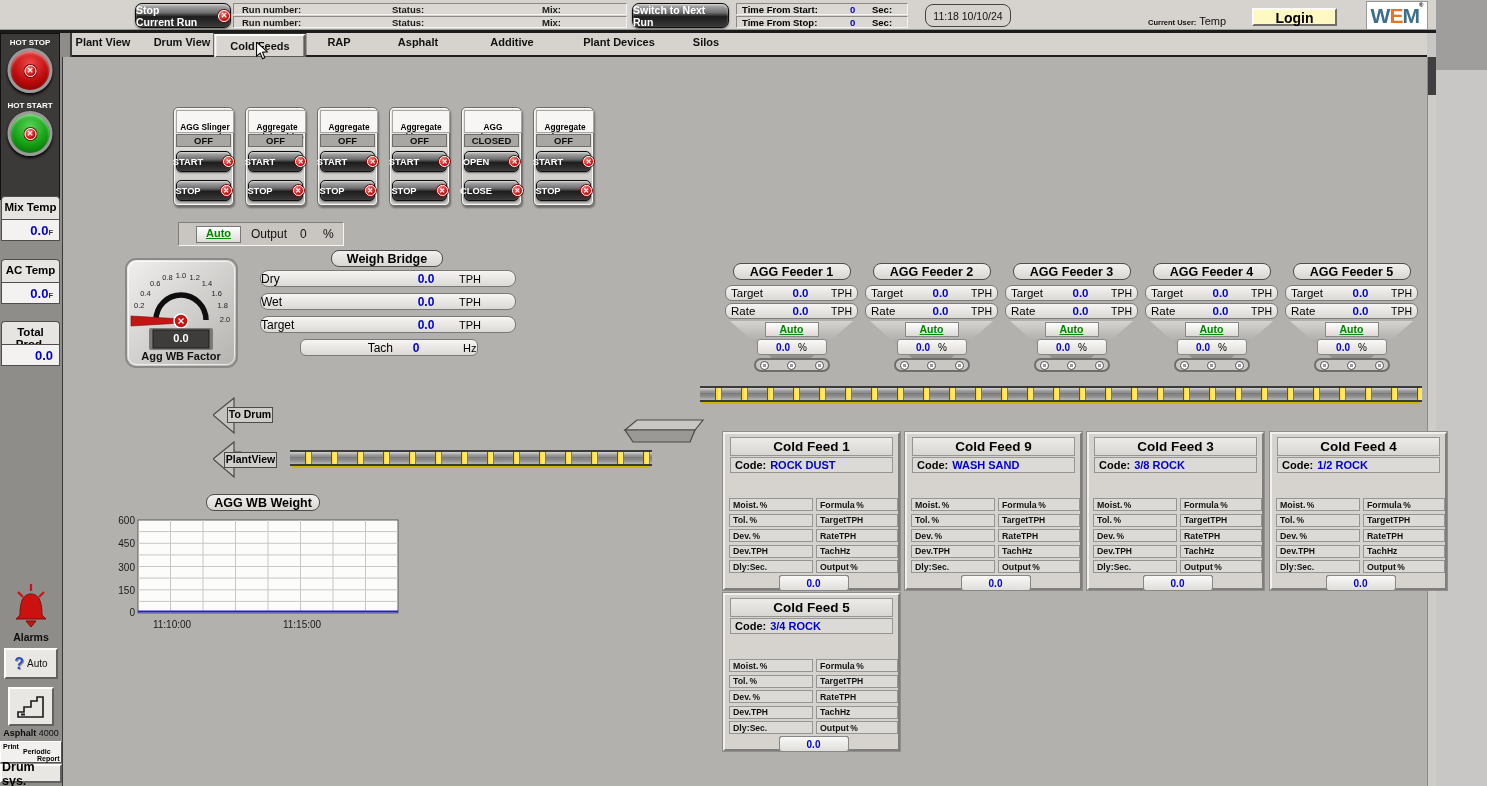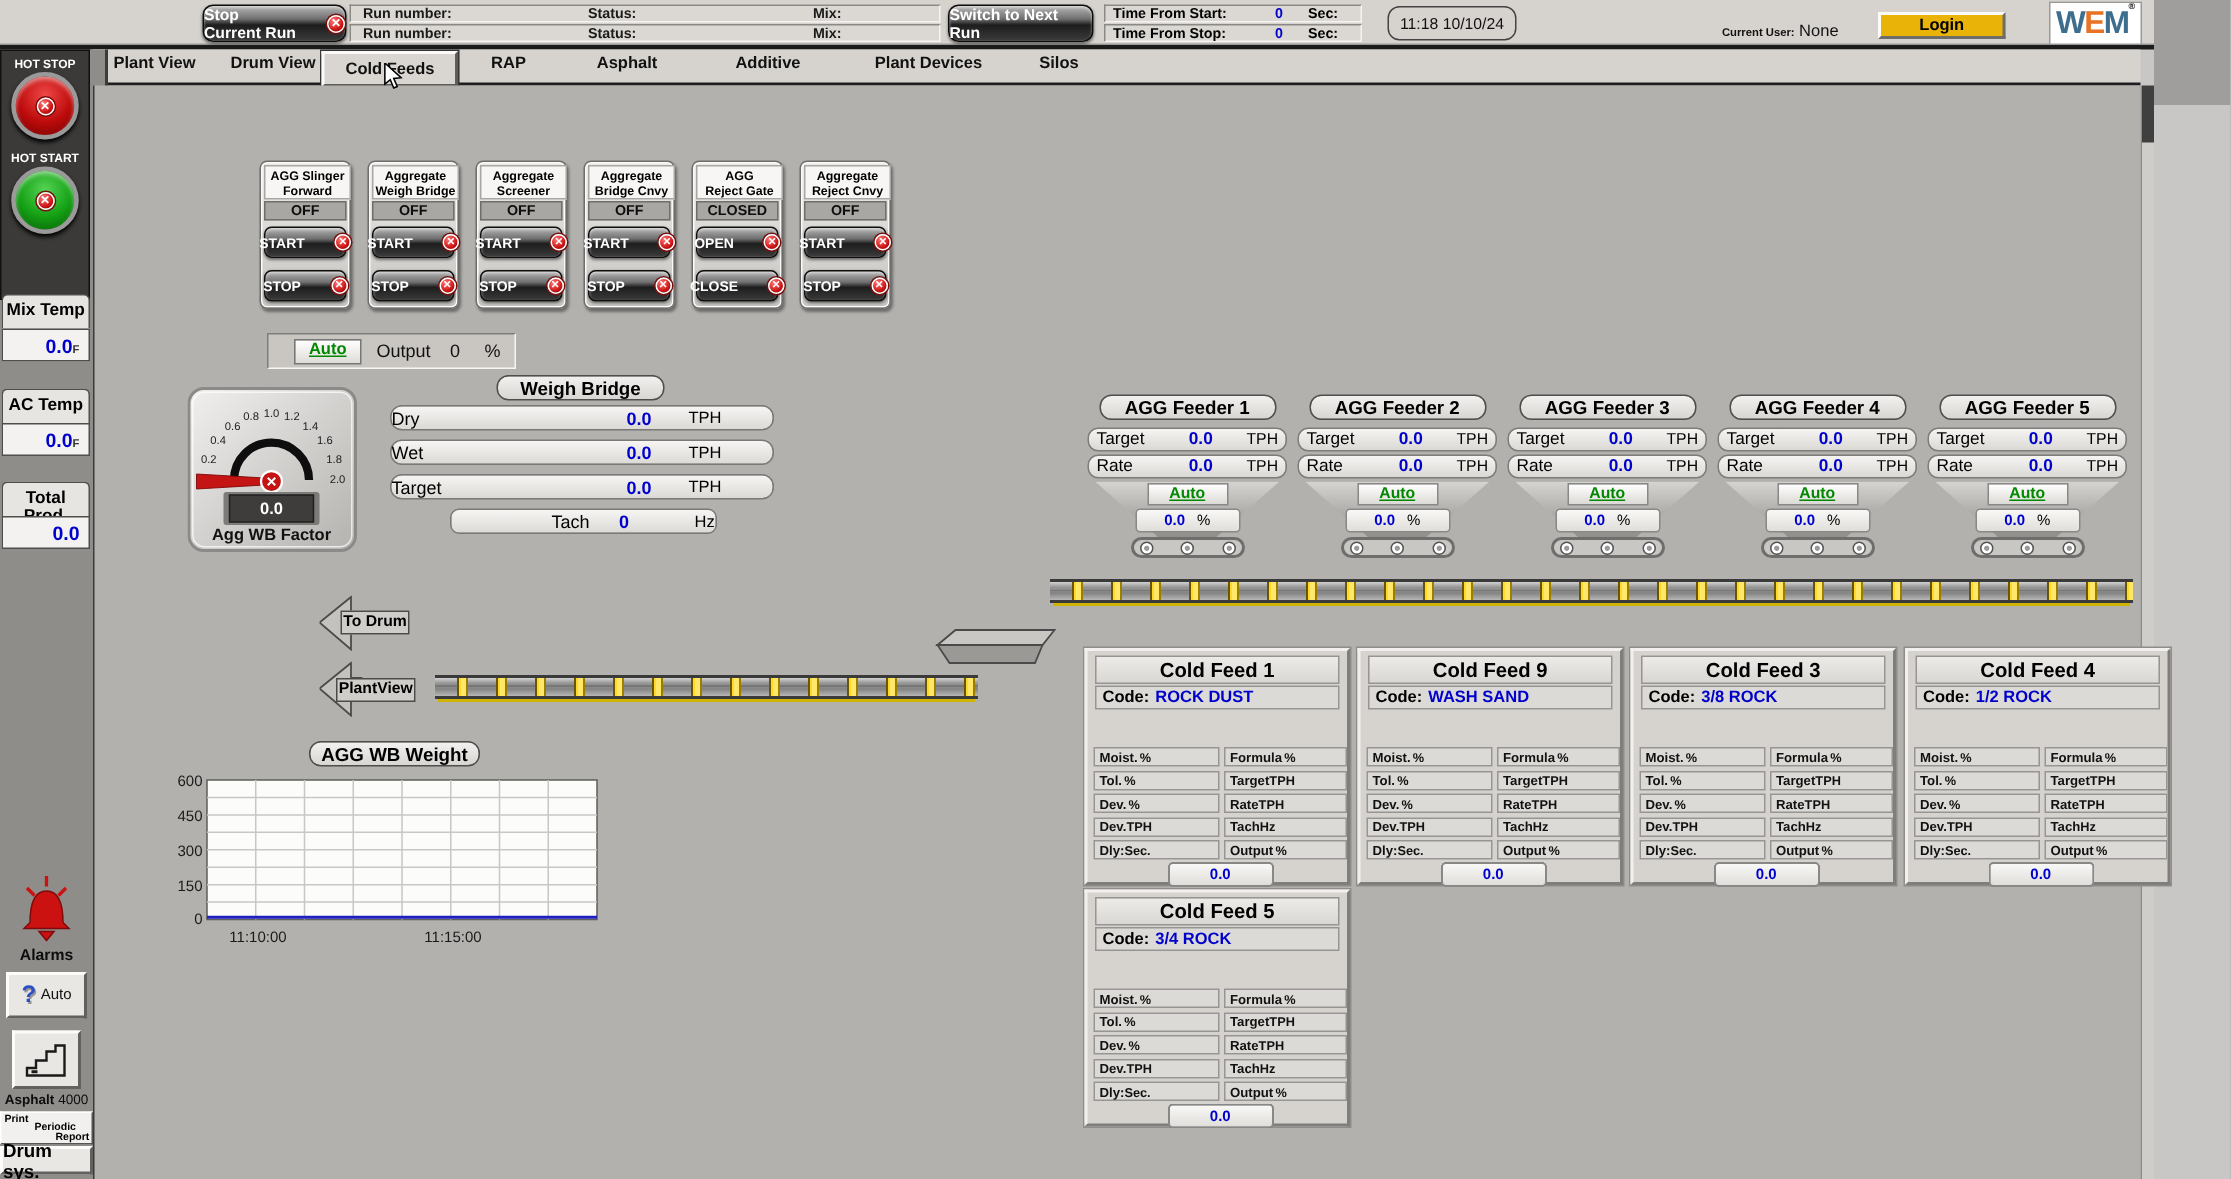--- a/index.html
+++ b/index.html
@@ -18,22 +18,22 @@
           align-items:center; justify-content:center; line-height:1; }
   .sunken { border:1px solid; border-color:#8b8986 #f4f3f1 #f4f3f1 #8b8986; background:#dbd8d3; }
   .runrow { height:12px; font-size:9.5px; font-weight:bold; color:#1a1a1a; position:relative; }
   .runrow span { position:absolute; top:0; }
   .timerow { height:12px; font-size:9.5px; font-weight:bold; position:relative; }
   .timerow span { position:absolute; top:0; }
   .blue { color:#0000cc; }
   #clock { border:1px solid #444; border-radius:8px; font-size:10.5px; display:flex; align-items:center; justify-content:center; color:#111; }
   #userline { font-size:11px; color:#111; white-space:nowrap; }
   #userline .ul { font-size:7.5px; font-weight:bold; }
-  #login-btn { background:#eab308; border:2px solid; border-color:#fcfbfa #6f6d6a #6f6d6a #fcfbfa; font-size:11px; font-weight:bold;
-               display:flex; align-items:center; justify-content:center; }
+  #login-btn { background:#fef9c3; border:2px solid; border-color:#fcfbfa #6f6d6a #6f6d6a #fcfbfa; font-size:14px; font-weight:bold;
+               display:flex; justify-content:center; }
   #wem-logo { background:#fff; border:1px solid #999; display:flex; align-items:center; justify-content:center; font-weight:900; font-size:21px; letter-spacing:-1px; }
   #wem-logo .reg { font-size:6px; align-self:flex-start; letter-spacing:0; }
 
   
   #darkline { left:0; top:30px; width:1436px; height:3px; background:#1b1b1b; }
   #tabbar { left:62px; top:33px; width:1365px; height:24px; background:#d6d3ce; border-bottom:2px solid #1e1e1e; }
   .tab { position:absolute; top:0; transform:translateX(-50%); font-size:11px; font-weight:bold; color:#111; white-space:nowrap; padding:3px 8px; }
   .tab.active { border:2px solid; border-color:#fbfaf9 #5e5c59 #5e5c59 #fbfaf9; background:#d9d6d1; box-shadow:0 0 0 1px #333; top:1px; padding:4px 14px; }
 
   
@@ -61,21 +61,21 @@
   
   #main { left:62px; top:57px; width:1365px; height:729px; background:#b3b1ae; border-left:1px solid #3a3a3a; }
   #vscroll { left:1427px; top:57px; width:9px; height:729px; background:#cfcdca; border-left:1px solid #8a8a8a; }
   #vscroll-thumb { left:1428px; top:57px; width:8px; height:38px; background:#3f3f3f; }
   #deskstrip-top { left:1436px; top:0; width:51px; height:70px; background:#9f9e9c; }
 
   
   .equip { top:107px; width:61px; height:99px; background:linear-gradient(#edebe8,#c7c5c1); border:1px solid #6f6e6c; border-radius:5px;
            box-shadow:inset 0 0 0 1px #fafaf9, 1px 2px 2px rgba(0,0,0,.4); }
   .ename { position:absolute; left:2px; top:2px; width:58px; height:23px; background:#f7f6f4; border:1px solid #a9a7a4;
-           font-size:8.3px; font-weight:bold; text-align:center; line-height:1.25; padding-top:1px; }
+           font-size:8.3px; font-weight:bold; text-align:center; line-height:1.25; padding-top:11px; }
   .estatus { position:absolute; left:2px; top:26px; width:55px; height:13px; background:#a9a7a3; border:1px solid #6f6e6c;
              font-size:9.5px; font-weight:bold; text-align:center; color:#0d0d0d; }
   .ebtn { position:absolute; left:2px; width:55px; height:21px; font-size:9.3px; border-radius:5px; }
   .ebtn .redx { width:11px; height:11px; font-size:7px; }
 
   
   #outctl { left:178px; top:222px; width:166px; height:24px; background:#c9c6c2; border:1px solid; border-color:#807e7b #f6f5f3 #f6f5f3 #807e7b; }
   #auto-main { position:absolute; left:17px; top:3px; width:45px; height:17px; background:linear-gradient(#fff,#dedcd8); border:1px solid #777; }
   .auto-txt { color:#008800; font-weight:bold; text-decoration:underline; font-size:11px; text-align:center; display:block; }
   #outctl .olabel { position:absolute; left:72px; top:4px; font-size:12px; color:#111; }
@@ -176,21 +176,21 @@
     </div>
     <div class="timerow sunken">
       <span style="left:5px">Time From Stop:</span>
       <span class="blue" style="left:113px">0</span>
       <span style="left:135px">Sec:</span>
     </div>
   </div>
   <div id="clock" class="abs" style="left:925px;top:4px;width:86px;height:23px">11:18 10/10/24</div>
   <div id="userline" class="abs" style="left:1148px;top:15px">
     <span class="ul">Current User:</span>
-    <span>None</span>
+    <span>Temp</span>
   </div>
   <div id="login-btn" class="abs" style="left:1252px;top:8px;width:85px;height:18px">
     <span>Login</span>
   </div>
   <div id="wem-logo" class="abs" style="left:1366px;top:1px;width:62px;height:29px">
     <span style="color:#3e6e8e">W</span>
     <span style="color:#e87325">E</span>
     <span style="color:#3e6e8e">M</span>
     <span class="reg">®</span>
   </div>

